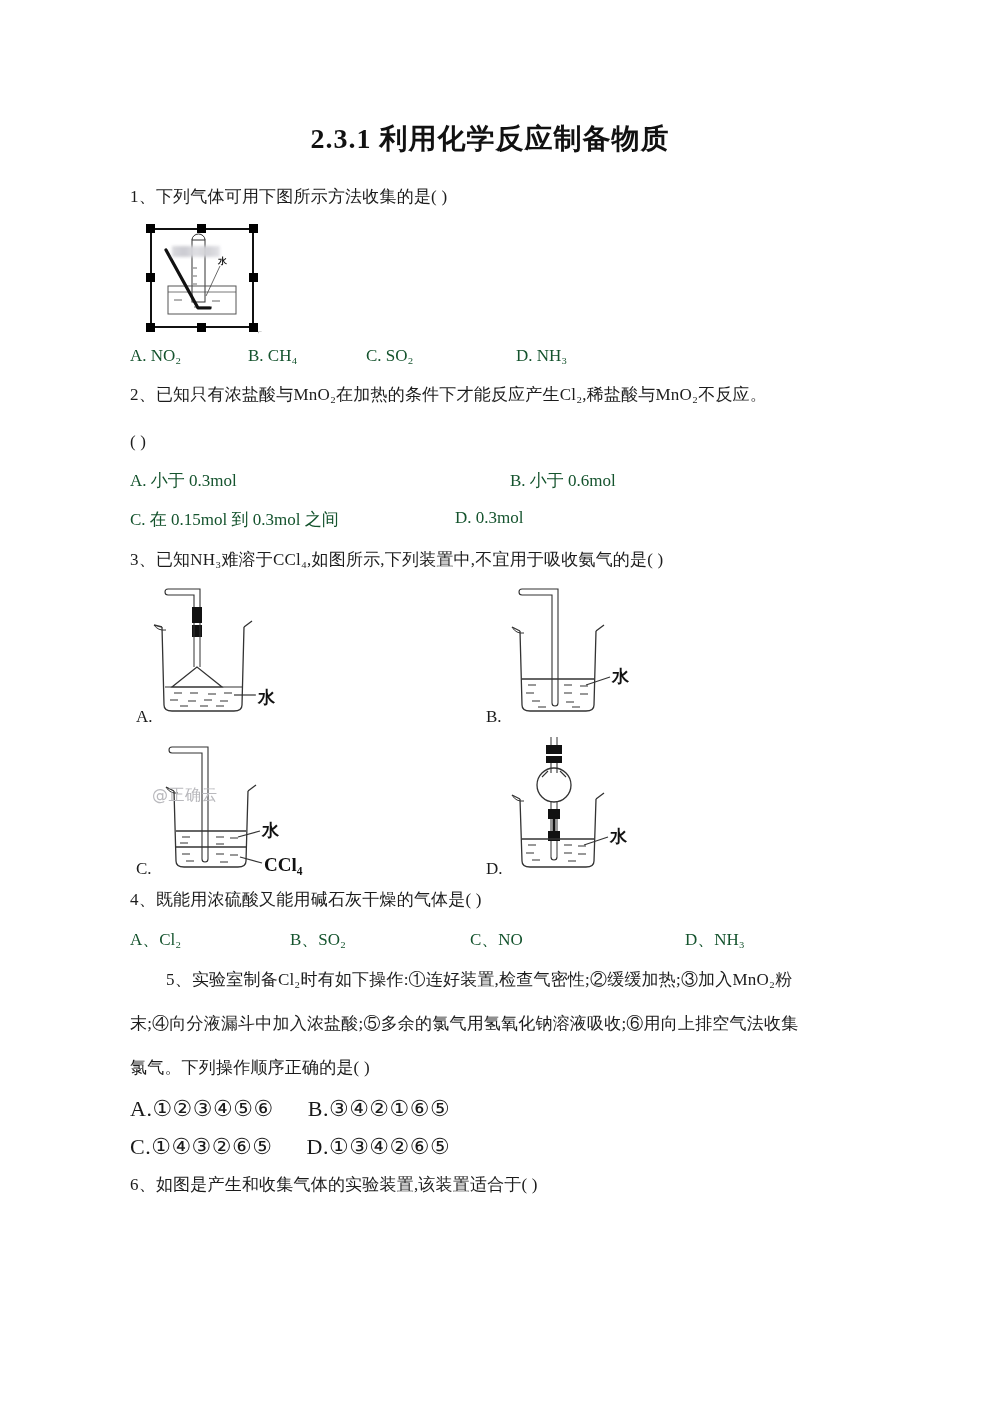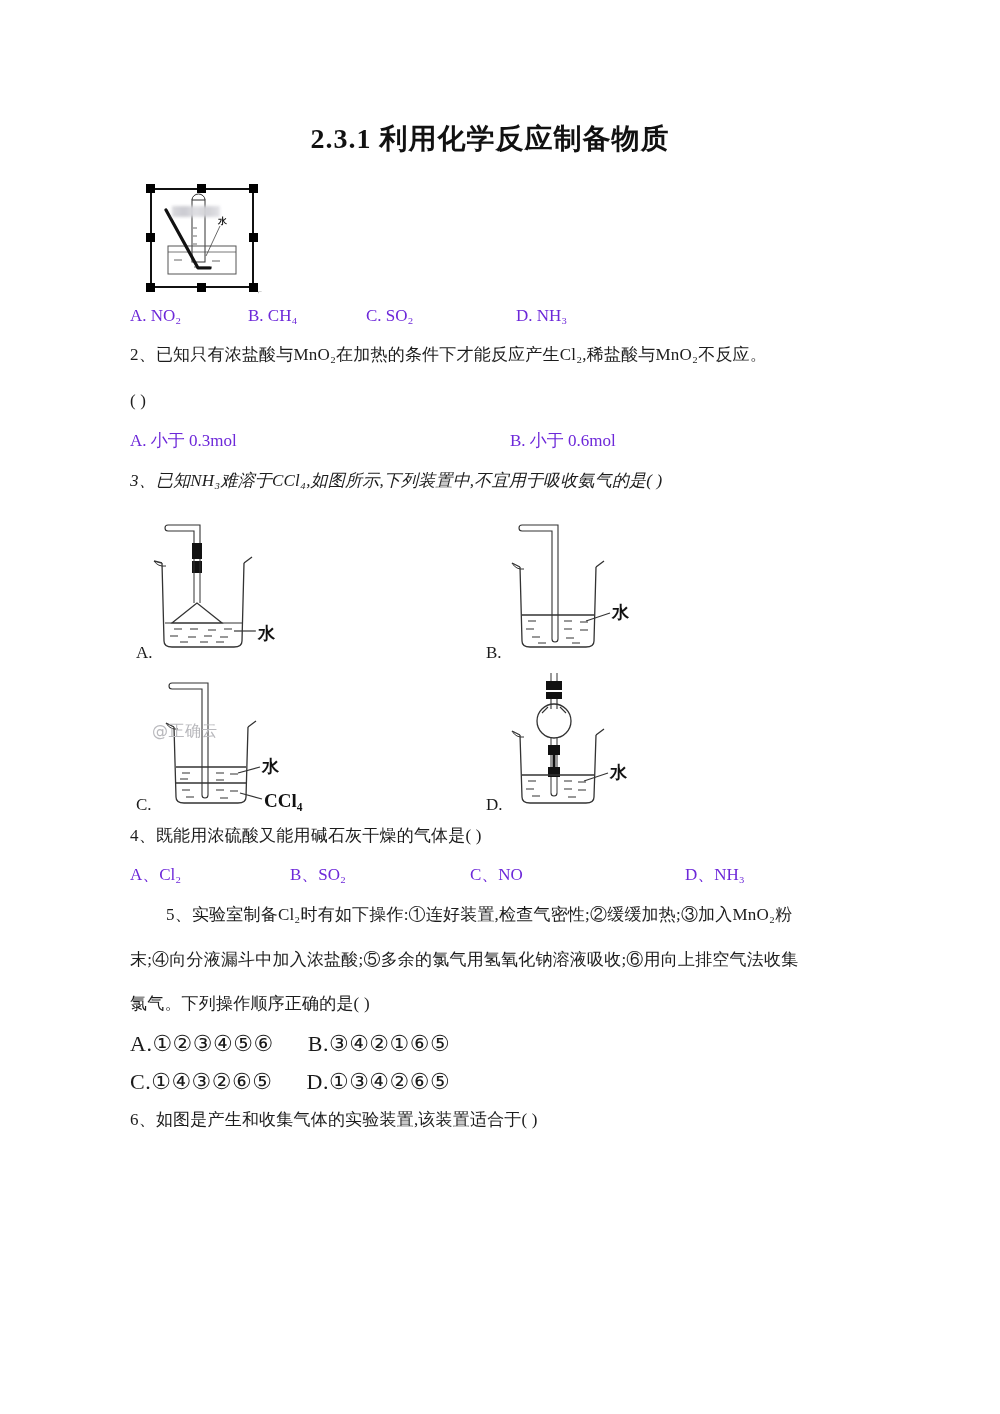--- a/index.html
+++ b/index.html
@@ -36,26 +36,26 @@
     margin: 0 0 26px 0;
     color: #111;
   }
   .q-line {
     font-size: 17px;
     line-height: 1.55;
     margin: 0 0 14px 0;
     color: #1c1c1c;
     letter-spacing: 0.2px;
   }
-  .q-line.tight { margin-bottom: 23px; font-style: italic; }
+  .q-line.tight { margin-bottom: 8px; }
   .opt-row {
     font-size: 17px;
     margin: 0 0 16px 0;
     display: flex;
-    color: #6d28d9;
+    color: #14532d;
   }
   .opt-row.four > span { display: inline-block; }
   .opt-w1 { width: 118px; }
   .opt-w2 { width: 118px; }
   .opt-w3 { width: 150px; }
   .opt-2col > span:first-child { width: 380px; }
   .opt-mix > span:first-child { width: 325px; }
   .opt-q4-a { width: 160px; }
   .opt-q4-b { width: 180px; }
   .opt-q4-c { width: 215px; }
@@ -155,20 +155,21 @@
   }
 </style>
 </head>
 <body>
 
 <div class="page">
   <div class="content">
 
     <h1 class="doc-title">2.3.1 利用化学反应制备物质</h1>
 
+    <p class="q-line">1、下列气体可用下图所示方法收集的是(      )</p>
 
     <div class="fig1-wrap">
       <div class="fig1-frame"></div>
       <svg class="fig1-svg" width="104" height="100" viewBox="0 0 104 100">
 
         <rect x="42" y="12" width="13" height="62" fill="none" stroke="#333" stroke-width="1"></rect>
         <path d="M42,12 A6.5,6 0 0 1 55,12" fill="none" stroke="#333" stroke-width="1"></path>
 
         <line x1="43" y1="40" x2="47" y2="40" stroke="#444" stroke-width="0.8"></line>
         <line x1="43" y1="48" x2="47" y2="48" stroke="#444" stroke-width="0.8"></line>
@@ -203,20 +204,24 @@
       <span class="opt-w3">C. SO₂</span>
       <span>D. NH₃</span>
     </div>
 
     <p class="q-line" style="margin-bottom:20px;">2、已知只有浓盐酸与MnO₂在加热的条件下才能反应产生Cl₂,稀盐酸与MnO₂不反应。</p>
     <p class="q-line">(      )</p>
 
     <div class="opt-row opt-2col">
       <span>A. 小于 0.3mol</span>
       <span>B. 小于 0.6mol</span>
+    </div>
+    <div class="opt-row opt-mix">
+      <span>C. 在 0.15mol 到 0.3mol 之间</span>
+      <span>D. 0.3mol</span>
     </div>
 
     <p class="q-line tight">3、已知NH₃难溶于CCl₄,如图所示,下列装置中,不宜用于吸收氨气的是(  )</p>
 
     <div class="fig-row">
 
       <div class="fig-cell">
         <svg class="fig-svg" width="350" height="148" viewBox="0 0 350 148">
 
           <path d="M38,8 L70,8 L70,42" fill="none" stroke="#333" stroke-width="1.1"></path>

